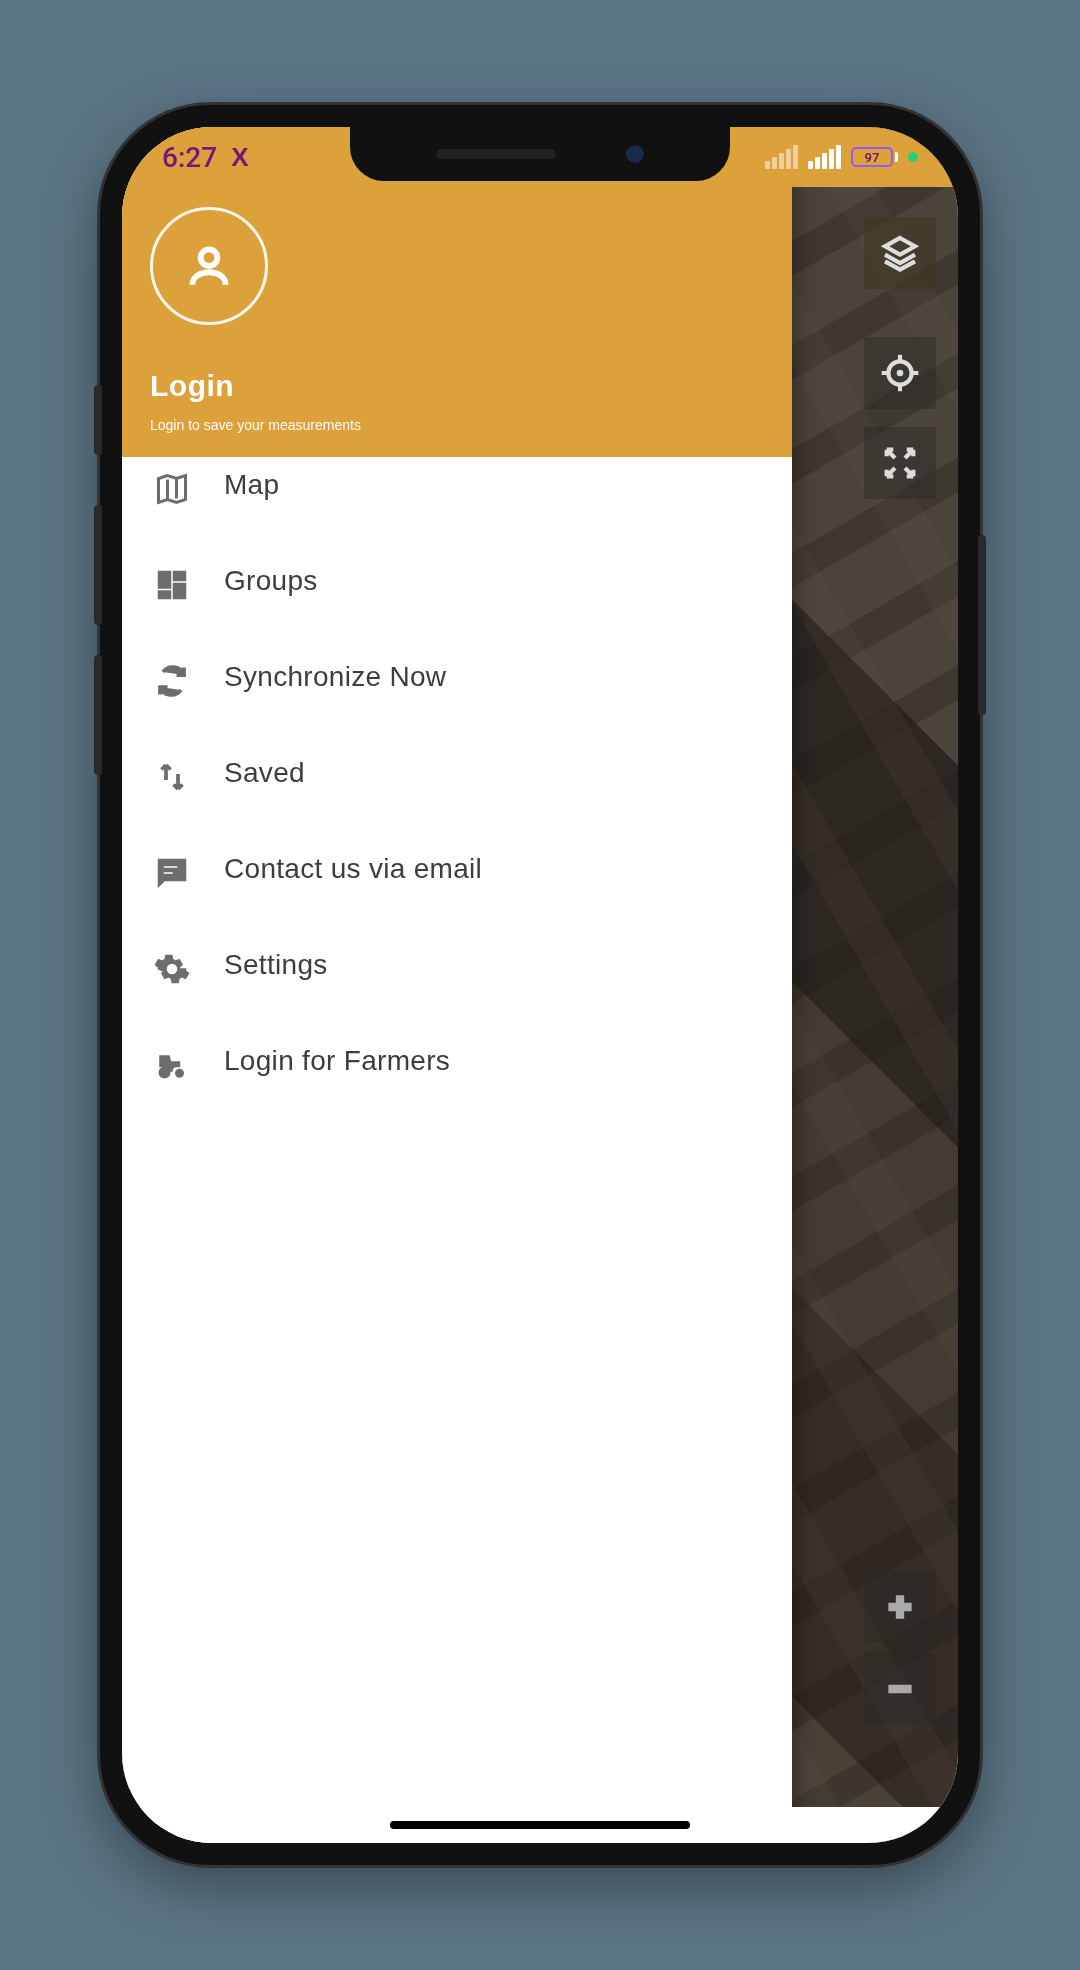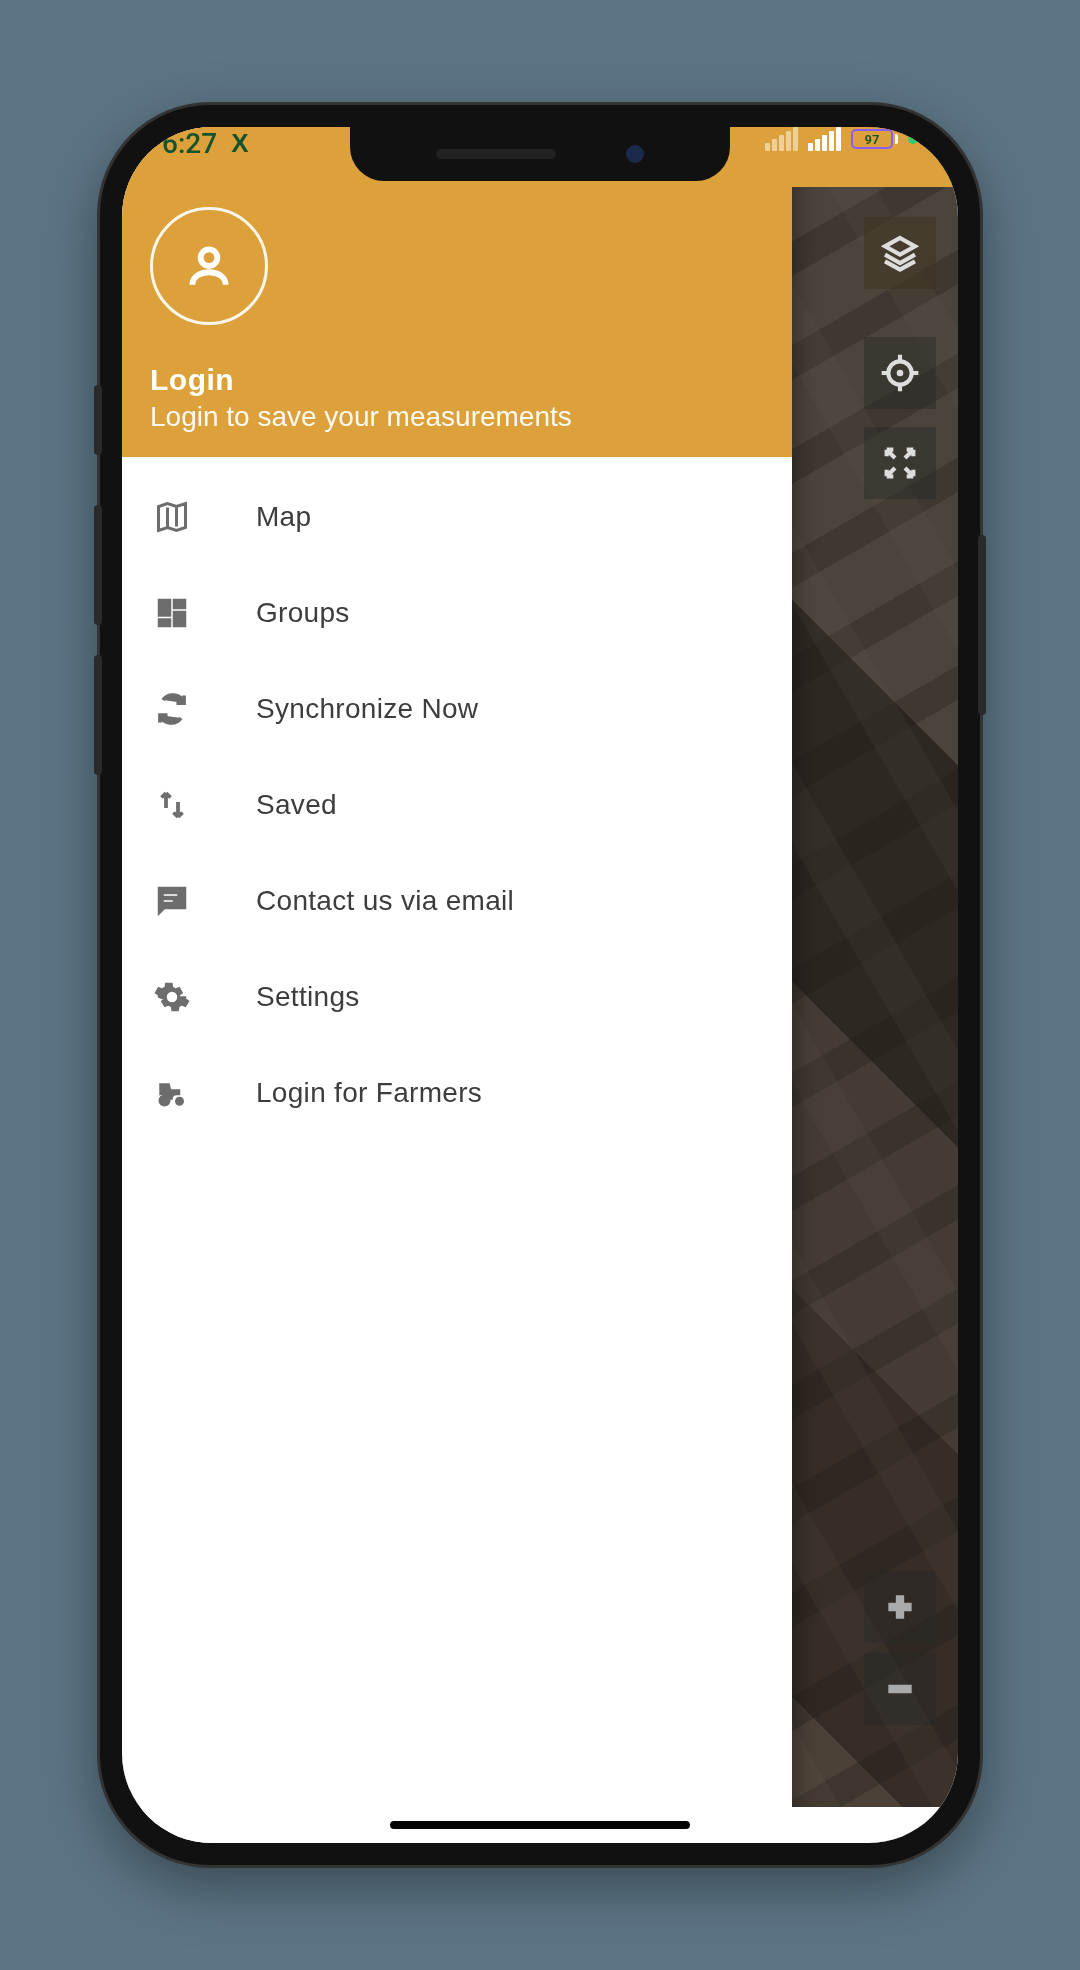--- a/index.html
+++ b/index.html
@@ -50,24 +50,24 @@
     z-index: 50;
     display:flex; align-items:center; justify-content:center; gap:30px;
   }
   .notch .speaker { width:120px; height:10px; background:#222; border-radius:6px; }
   .notch .cam { width:18px; height:18px; background:#1a2a4a; border-radius:50%; margin-left:40px; }
 
   .statusbar {
     position: absolute; top:0; left:0; right:0;
     height: 60px;
     background: #dca13a;
-    display:flex; align-items:flex-start; justify-content:space-between;
+    display:flex; align-items:center; justify-content:space-between;
     padding: 0 40px;
     z-index: 40;
-    color:#14532d;
+    color:#701a75;
     font-size: 28px;
     font-weight: 500;
   }
   .statusbar .left { display:flex; align-items:center; gap:14px; }
   .statusbar .right { display:flex; align-items:center; gap:10px; }
   .x-icon { font-weight:900; font-size:26px; font-family: Arial; }
   .sig { display:flex; align-items:flex-end; gap:2px; }
   .sig span { width:5px; background:#fff; border-radius:1px; display:block;}
   .sig span:nth-child(1){height:8px}
   .sig span:nth-child(2){height:12px}
@@ -126,32 +126,32 @@
     display:flex; flex-direction:column; justify-content:space-between;
   }
   .avatar-circle {
     width:118px; height:118px;
     border: 3px solid rgba(255,255,255,.9);
     border-radius:50%;
     display:flex; align-items:center; justify-content:center;
   }
   .avatar-circle svg { width:50px; height:50px; stroke:#fff; fill:none; stroke-width:2.8;}
   .login-block .title { font-size:30px; font-weight:600; font-family: Liberation Sans, sans-serif; letter-spacing:.5px;}
-  .login-block .sub { font-size:28px; opacity:.95; margin-top:4px; font-family: "Comic Sans MS", cursive, sans-serif;}
+  .login-block .sub { font-size:14px; opacity:.95; margin-top:14px; font-family: "Comic Sans MS", cursive, sans-serif;}
 
   .menu {
     flex:1;
     overflow-y:auto;
     padding-top: 12px;
   }
   .menu-item {
-    display:flex; align-items:center;
+    display:flex; align-items:flex-start;
     height: 96px;
     padding: 0 10px 0 30px;
-    gap: 64px;
+    gap: 32px;
     cursor:pointer;
   }
   .menu-item .ic {
     width:40px; height:40px;
     display:flex; align-items:center; justify-content:center;
     color:#6d6d6d;
   }
   .menu-item .ic svg { width:36px; height:36px; fill:#6d6d6d; stroke:#6d6d6d;}
   .menu-item .lbl {
     font-size:28px;

